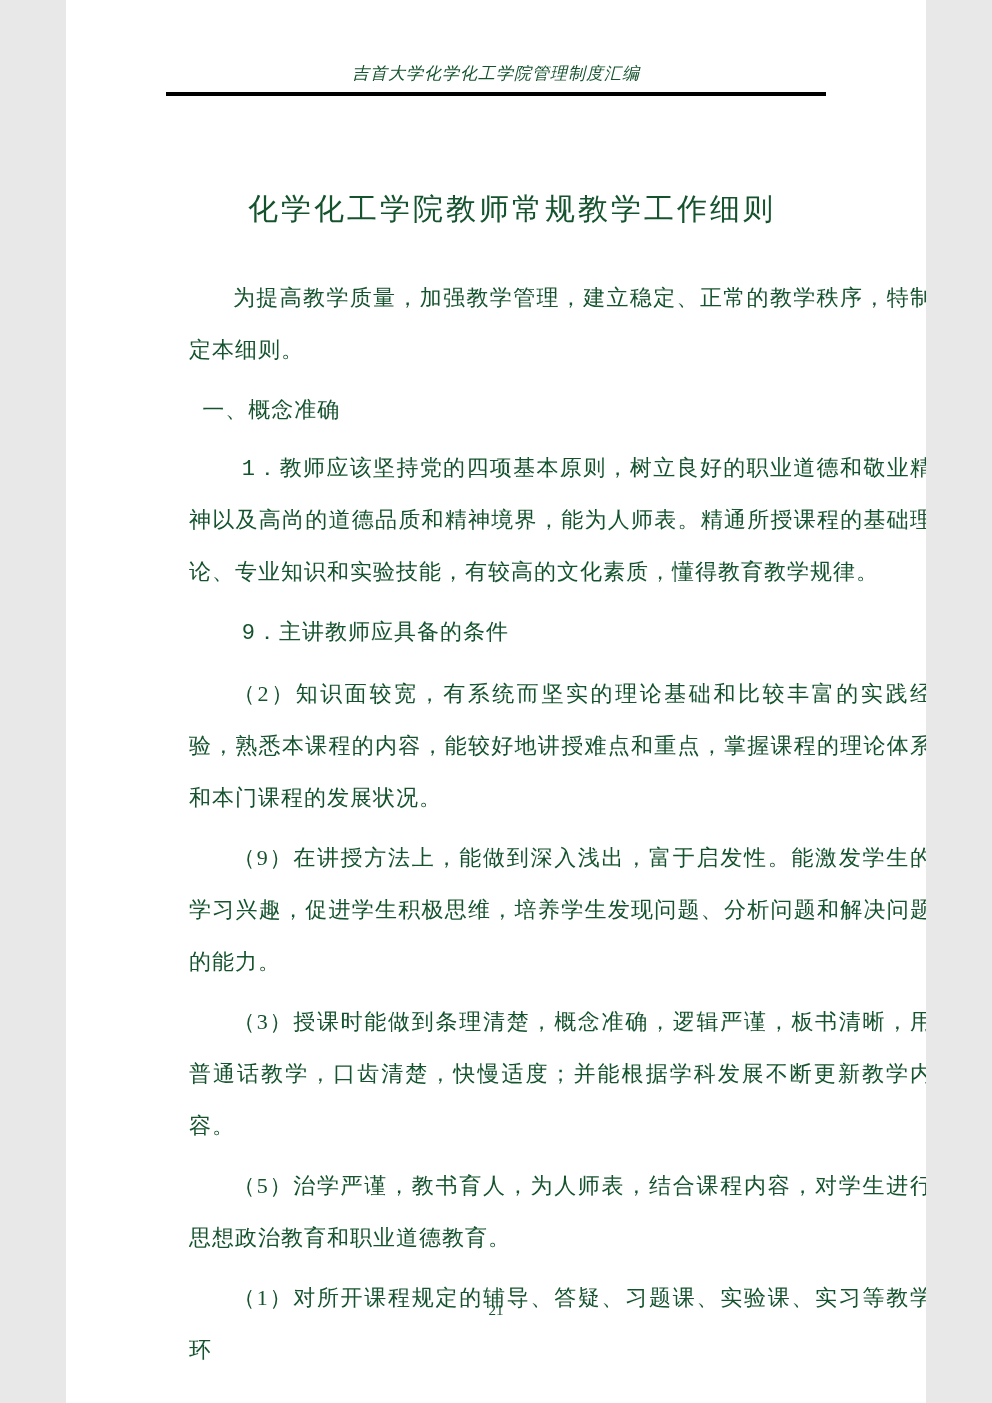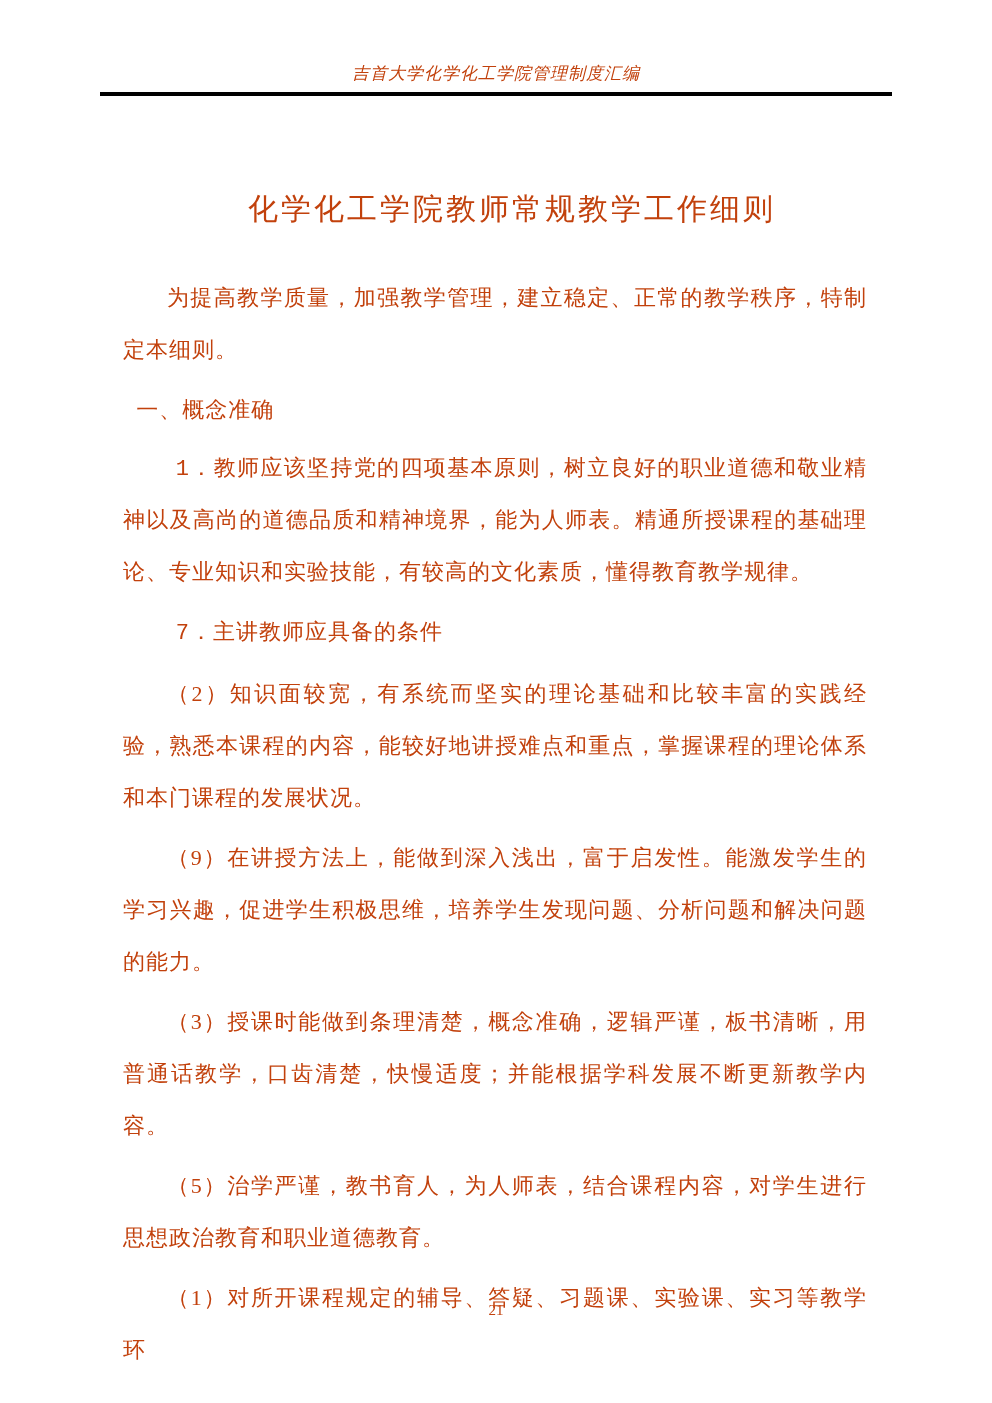--- a/index.html
+++ b/index.html
@@ -2,26 +2,26 @@
 <html><head>
 <meta charset="utf-8">
 <style>
   html, body {
     margin: 0;
     padding: 0;
     background: #e8e8e8;
   }
   .page {
     position: relative;
-    width: 992px;
+    width: 860px;
     height: 1403px;
     margin: 0 auto;
     background: #ffffff;
     font-family: "Liberation Serif", "DejaVu Serif", serif;
-    color: #c2410c;
+    color: #14532d;
     overflow: hidden;
   }
   .running-header {
     position: absolute;
     top: 62px;
     left: 100px;
     right: 100px;
     text-align: center;
     font-size: 17px;
     font-style: italic;
@@ -72,21 +72,21 @@
 <div class="page">
 
   <div class="running-header">吉首大学化学化工学院管理制度汇编</div>
 
   <h1 class="doc-title">化学化工学院教师常规教学工作细则</h1>
 
   <div class="doc-body">
     <p class="p-indent">为提高教学质量，加强教学管理，建立稳定、正常的教学秩序，特制定本细则。</p>
     <p class="p-section">一、概念准确</p>
     <p class="p-num">1．教师应该坚持党的四项基本原则，树立良好的职业道德和敬业精神以及高尚的道德品质和精神境界，能为人师表。精通所授课程的基础理论、专业知识和实验技能，有较高的文化素质，懂得教育教学规律。</p>
-    <p class="p-num">7．主讲教师应具备的条件</p>
+    <p class="p-num">9．主讲教师应具备的条件</p>
     <p class="p-indent">（2）知识面较宽，有系统而坚实的理论基础和比较丰富的实践经验，熟悉本课程的内容，能较好地讲授难点和重点，掌握课程的理论体系和本门课程的发展状况。</p>
     <p class="p-indent">（9）在讲授方法上，能做到深入浅出，富于启发性。能激发学生的学习兴趣，促进学生积极思维，培养学生发现问题、分析问题和解决问题的能力。</p>
     <p class="p-indent">（3）授课时能做到条理清楚，概念准确，逻辑严谨，板书清晰，用普通话教学，口齿清楚，快慢适度；并能根据学科发展不断更新教学内容。</p>
     <p class="p-indent">（5）治学严谨，教书育人，为人师表，结合课程内容，对学生进行思想政治教育和职业道德教育。</p>
     <p class="p-indent">（1）对所开课程规定的辅导、答疑、习题课、实验课、实习等教学环</p>
   </div>
 
   <div class="page-number">21</div>
 
 </div>

